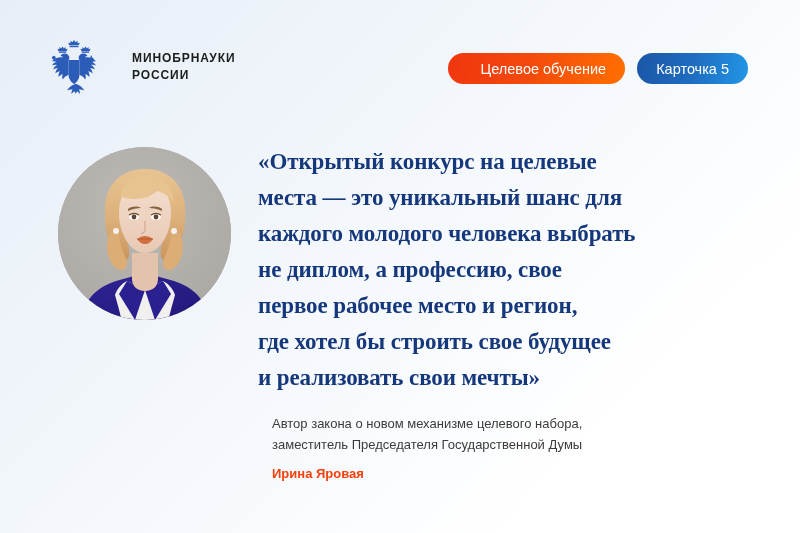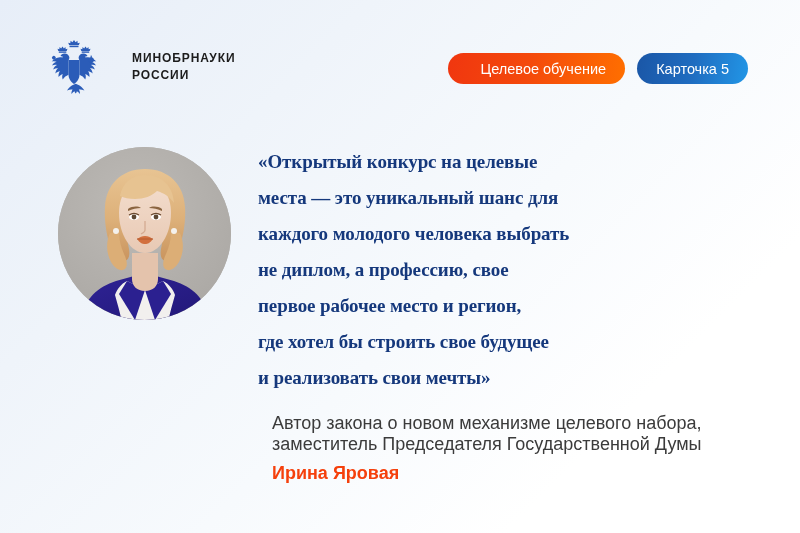--- a/index.html
+++ b/index.html
@@ -88,34 +88,34 @@
   #portrait svg { display: block; }
 
   
   #quote {
     position: absolute;
     left: 258px;
     top: 144px;
     width: 510px;
     font-family: "Liberation Serif", "DejaVu Serif", serif;
     font-weight: bold;
-    font-size: 19px;
+    font-size: 23px;
     line-height: 36px;
     color: #15387c;
     white-space: pre-line;
     letter-spacing: -0.1px;
   }
 
   
   #attribution {
     position: absolute;
     left: 272px;
     top: 413px;
     width: 460px;
-    font-size: 18px;
+    font-size: 13px;
     line-height: 21px;
     color: #3b3b3b;
   }
   #attribution .lines {
     white-space: pre-line;
   }
   #attribution .person {
     color: #f5400c;
     font-weight: bold;
     margin-top: 8px;

